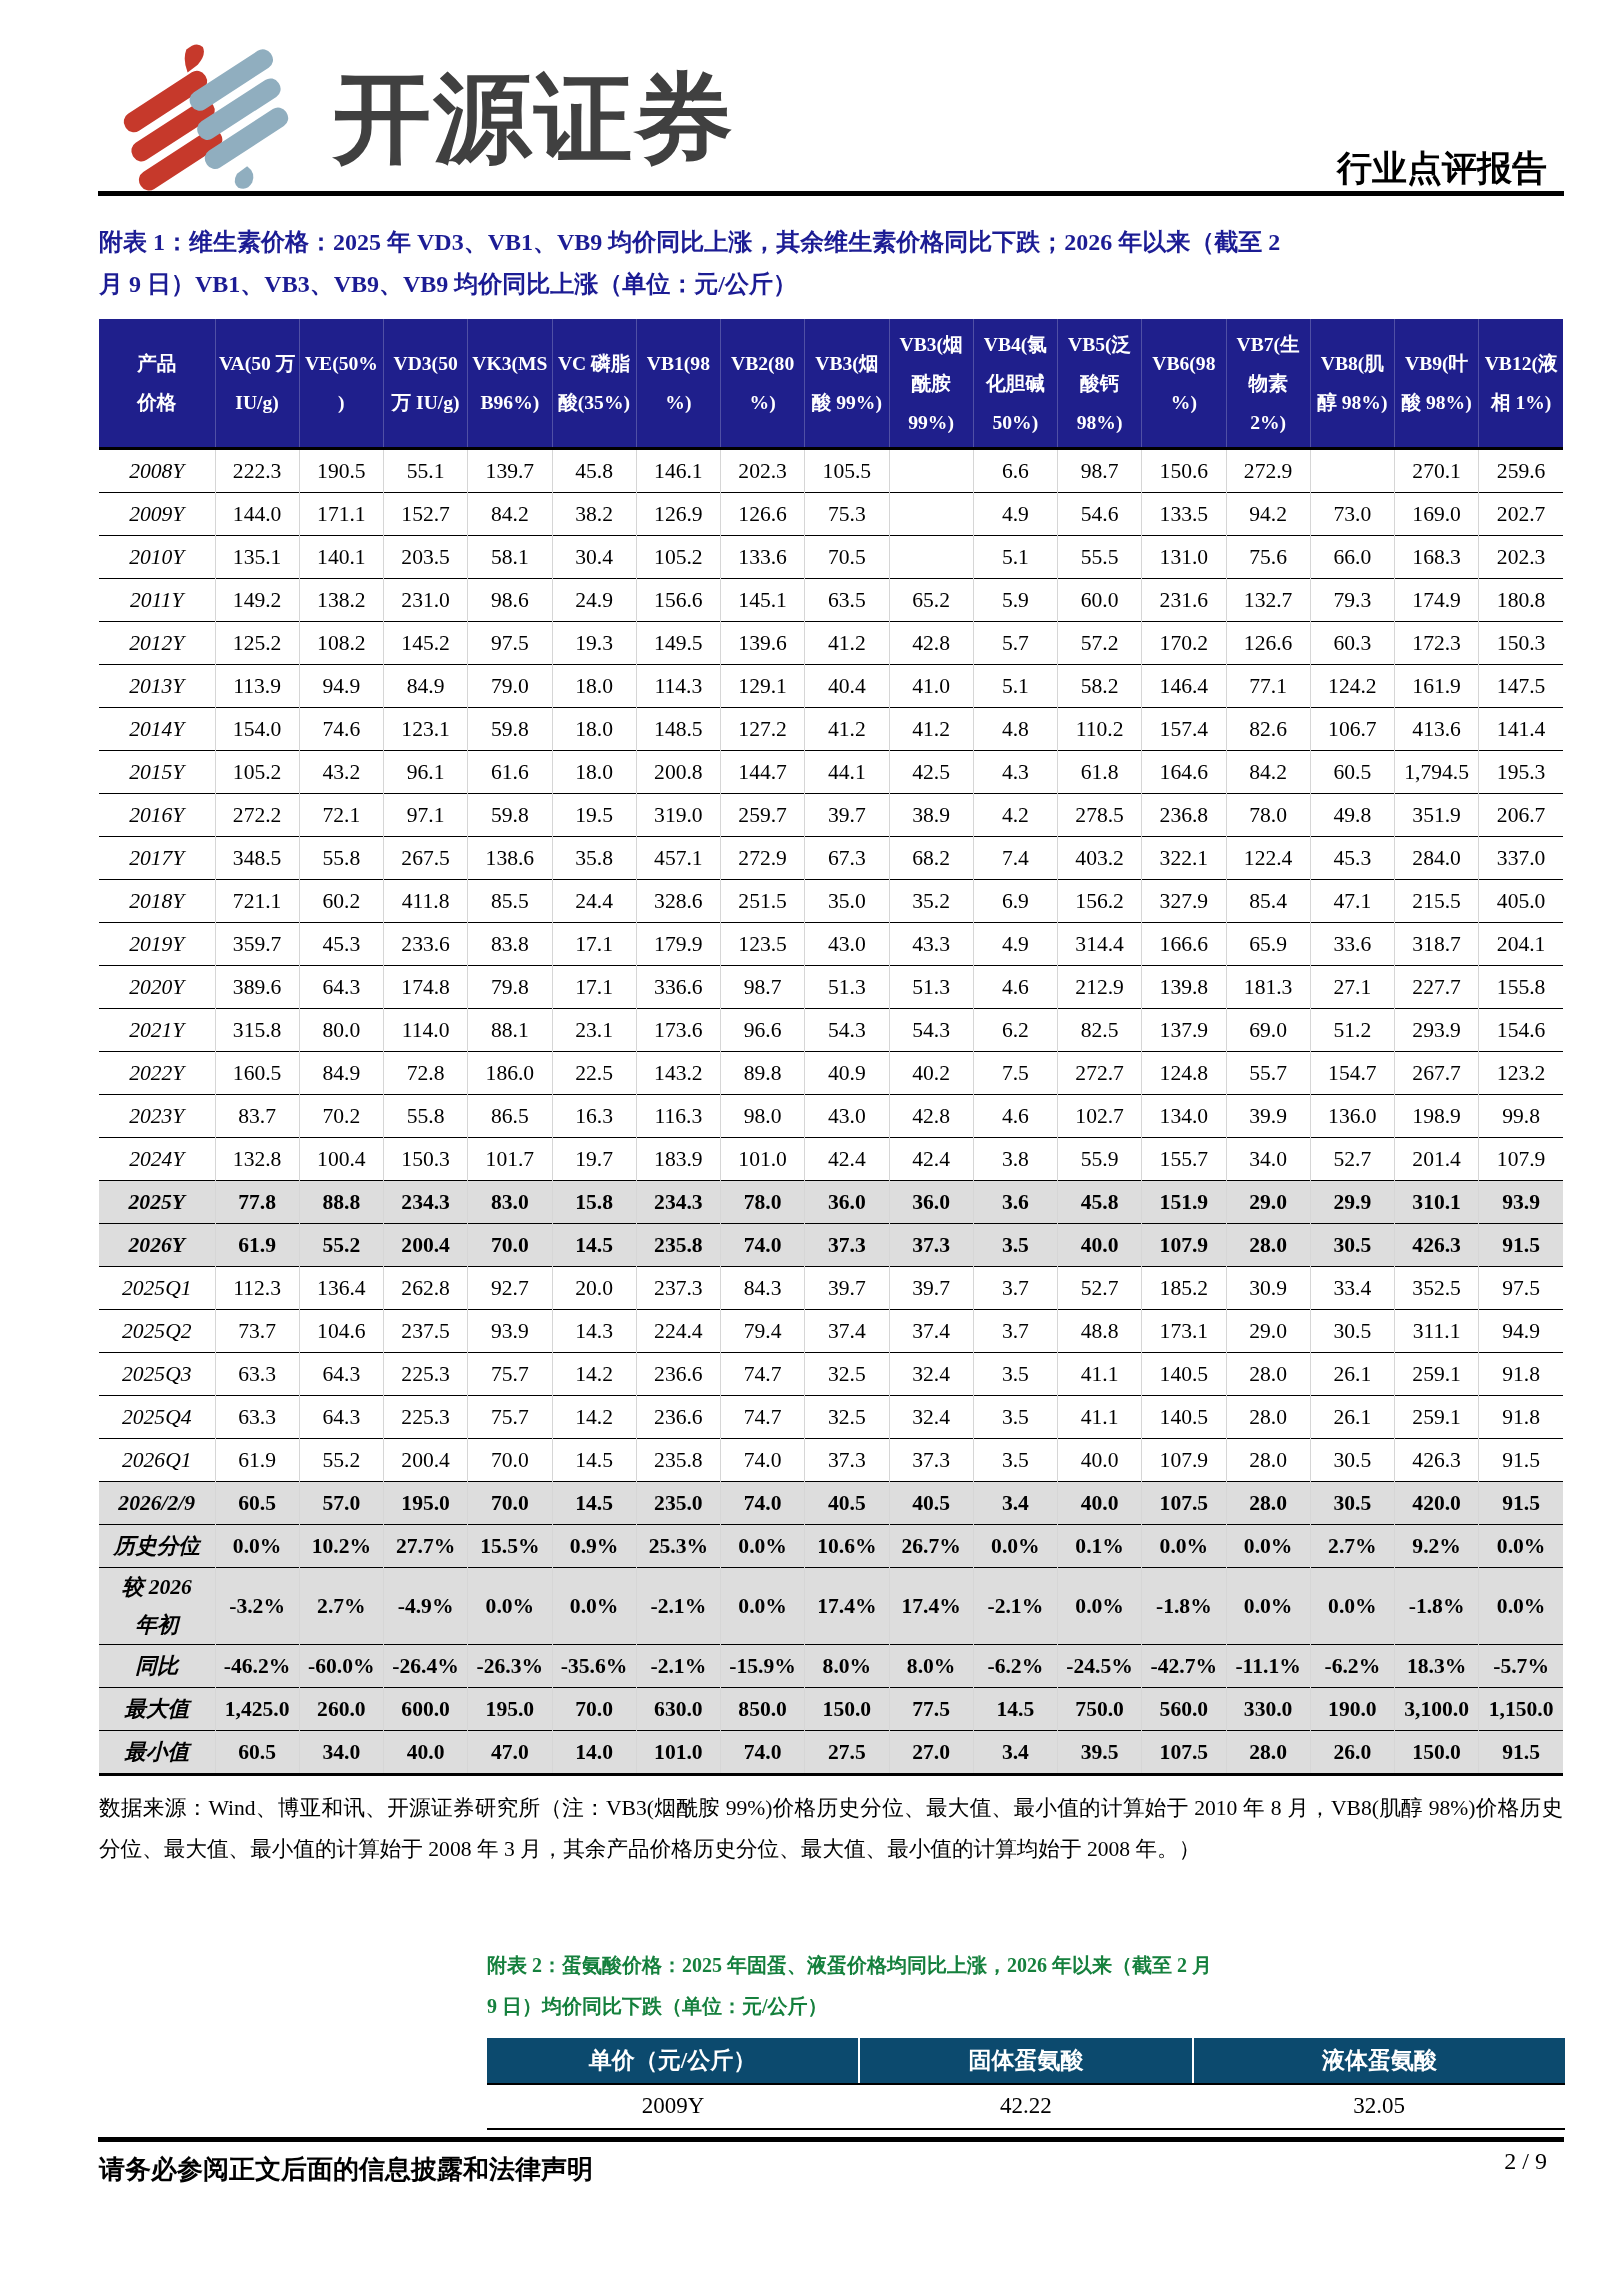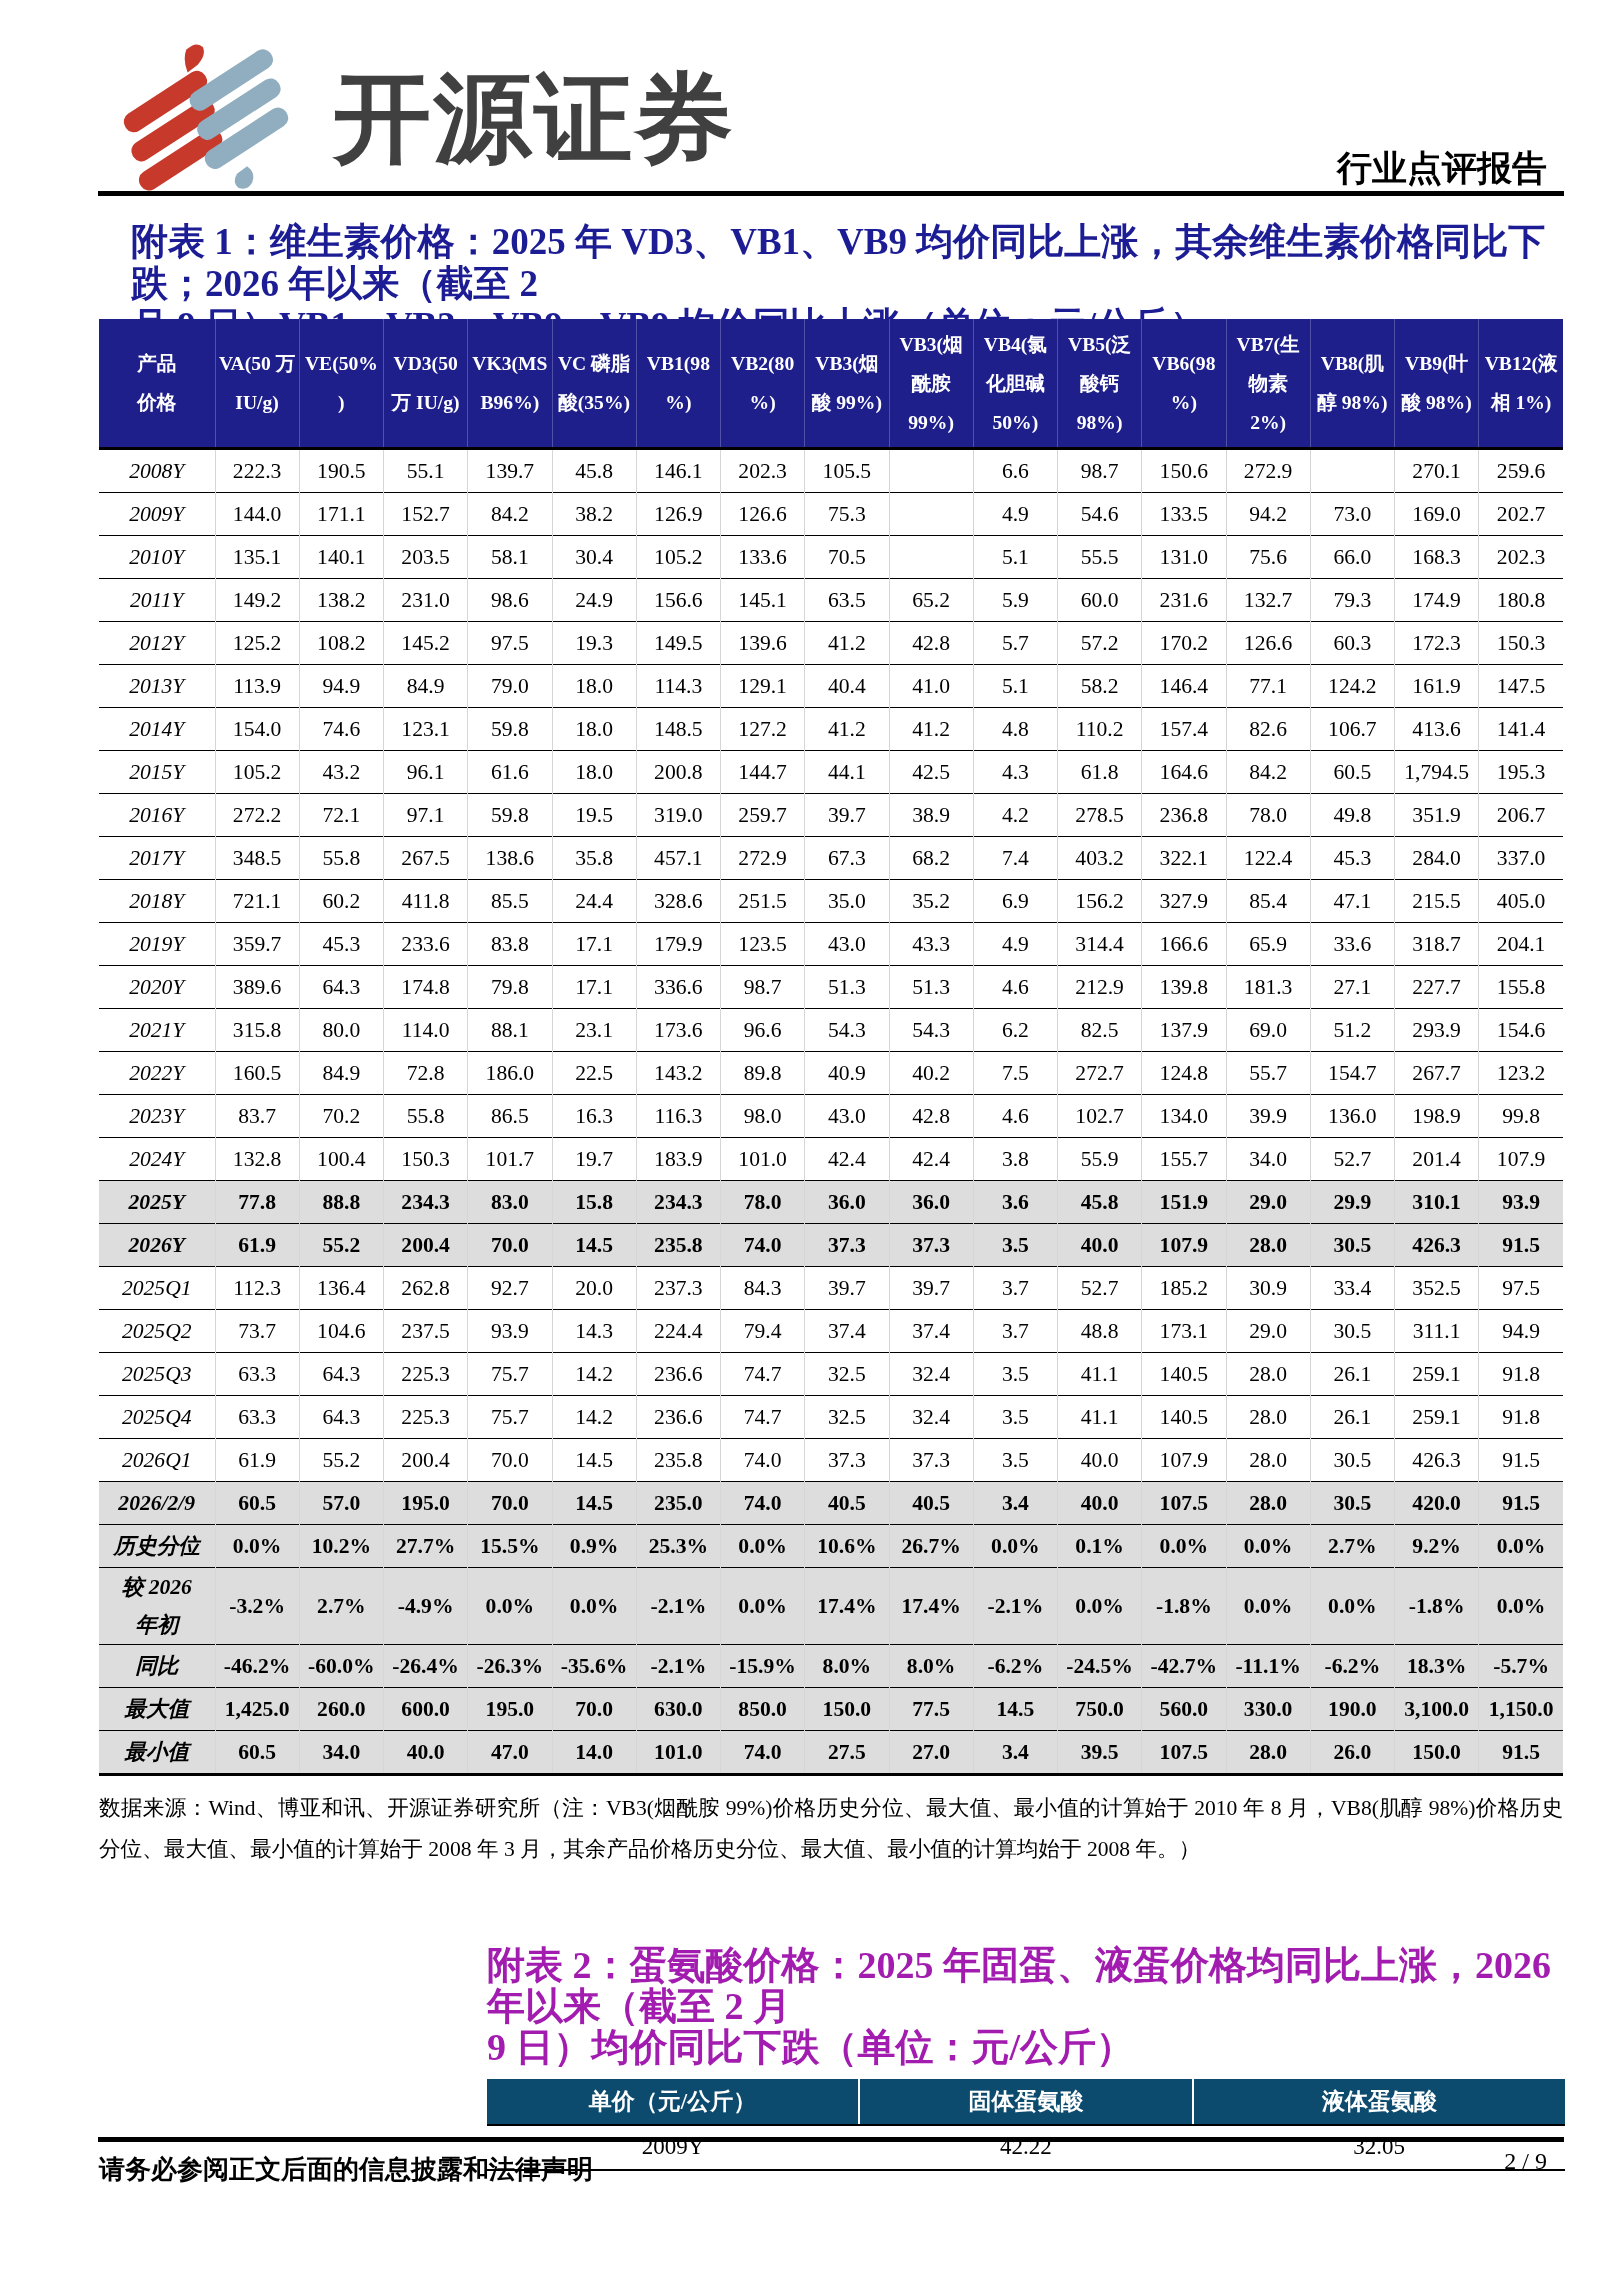--- a/index.html
+++ b/index.html
@@ -9,41 +9,41 @@
   }
   
   .logo{position:absolute;left:120px;top:42px;display:flex;align-items:center;gap:17px;}
   .logo svg{display:block;}
   .brand-text{font-family:"DejaVu Sans","Liberation Sans",sans-serif;font-weight:900;
     font-size:98px;line-height:1;color:#404040;letter-spacing:2.6px;}
   .report-type{position:absolute;right:76px;top:145px;font-size:35px;font-weight:bold;}
   .header-rule{position:absolute;left:98px;top:191px;width:1466px;height:5.2px;background:#000;}
   
   .caption1{position:absolute;left:99px;top:221px;width:1479px;
-    font-size:37px;font-weight:bold;color:#1C1C94;line-height:42px;margin-left:32px;}
+    font-size:24px;font-weight:bold;color:#1C1C94;line-height:42px;}
   
   .table1-wrap{position:absolute;left:99px;top:319px;width:1464px;}
   table{border-collapse:collapse;table-layout:fixed;width:100%;}
   .t1 thead th{
     background:#1F1F8C;color:#fff;font-weight:bold;font-size:19.6px;line-height:39px;
     height:128px;vertical-align:middle;text-align:center;padding:0 1.3px;
     border-bottom:3.3px solid #000;border-left:0.7px solid rgba(255,255,255,0.22);}
   .t1 thead th:first-child{border-left:none;}
   .t1 tbody th,.t1 tbody td{
     font-size:21.6px;text-align:center;height:42px;border-top:1.3px solid #000;
     padding:0 1.3px;font-weight:normal;overflow:hidden;}
   .t1 tbody td{border-left:0.7px solid #d6d6d6;}
   .t1 tbody tr.hl{background:#DDDDDD;}
   .t1 tbody tr.hl th,.t1 tbody tr.hl td{font-weight:bold;}
   .t1 tbody tr:last-child th,.t1 tbody tr:last-child td{border-bottom:3.3px solid #000;}
   .t1 .rowlabel{white-space:pre-line;line-height:38px;font-style:italic;}
   .source-note{margin-top:11.8px;font-size:21.6px;line-height:41px;text-align:justify;}
   
   .table2-wrap{position:absolute;left:487px;top:1945px;width:1078px;}
-  .caption2{font-size:38px;font-weight:bold;color:#a21caf;line-height:41px;}
+  .caption2{font-size:20px;font-weight:bold;color:#15803d;line-height:41px;}
   .t2{margin-top:10.5px;}
   .t2 thead th{background:#0c4a6e;color:#fff;font-weight:bold;font-size:23px;height:43px;
     text-align:center;vertical-align:middle;border-bottom:2.6px solid #000;
     border-left:2px solid #fff;}
   .t2 thead th:first-child{border-left:none;}
   .t2 tbody td{font-size:23px;text-align:center;height:41px;border-bottom:2px solid #000;}
   
   .footer-rule{position:absolute;left:98px;top:2137px;width:1466px;height:4.6px;background:#000;}
   .footer-left{position:absolute;left:99px;top:2152px;font-size:26px;font-weight:bold;}
   .footer-right{position:absolute;right:76px;top:2148px;font-size:24px;text-align:right;}

